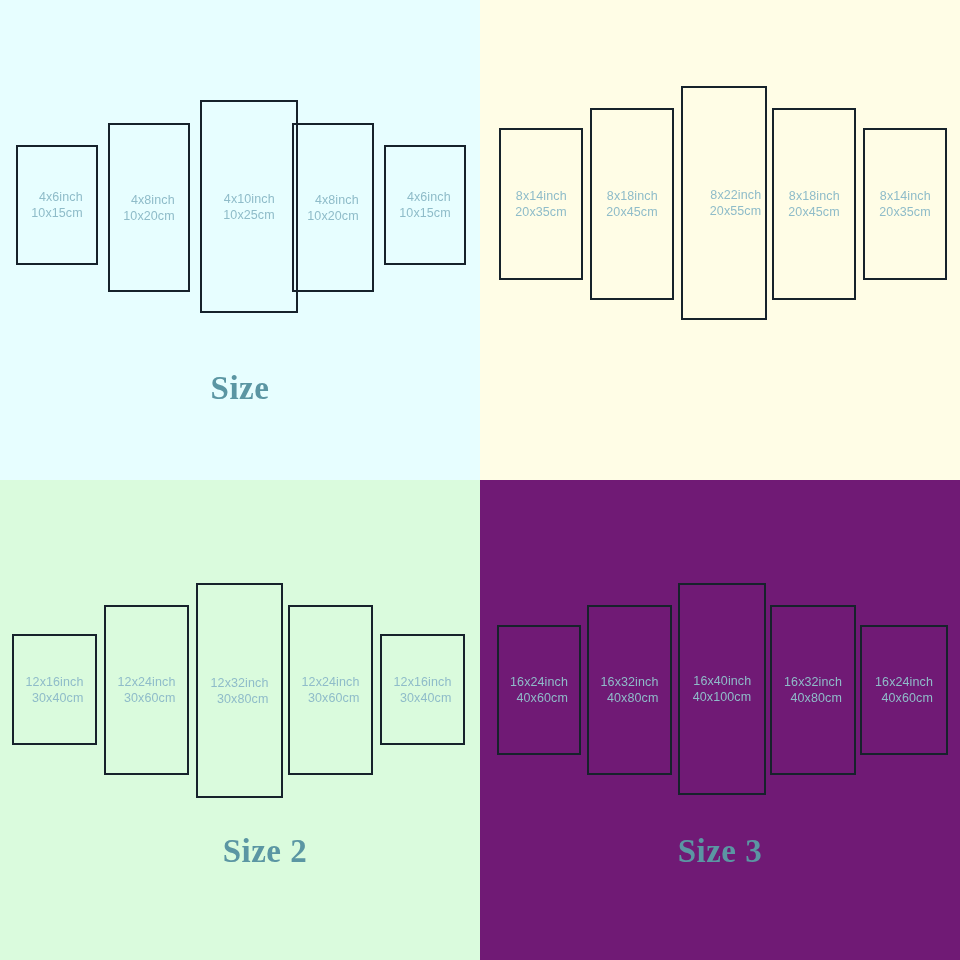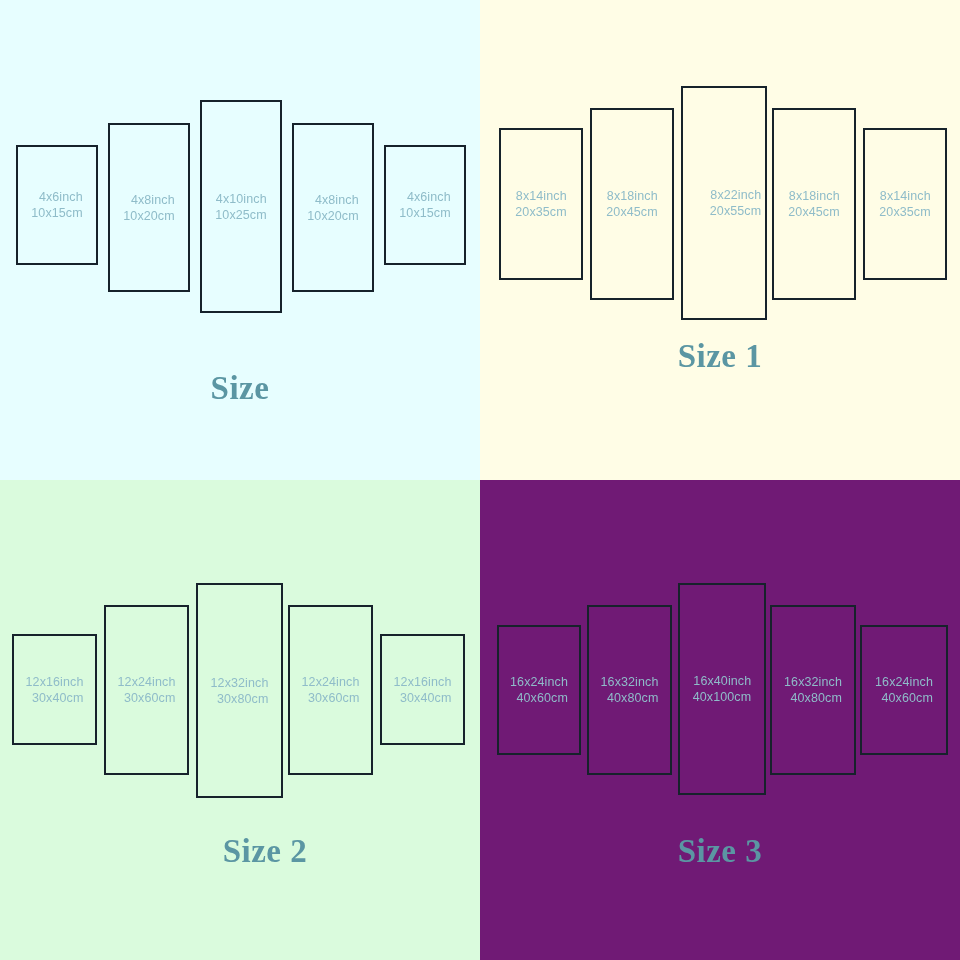--- a/index.html
+++ b/index.html
@@ -77,21 +77,21 @@
             <span class="ln">4x6inch</span>
             <span class="ln">10x15cm</span>
           </div>
         </div>
         <div class="frame" style="left: 108px; top: 123px; width: 82px; height: 169px; border-color: rgb(22, 34, 43);">
           <div class="frame-label" style="color: rgb(143, 188, 201);">
             <span class="ln">4x8inch</span>
             <span class="ln">10x20cm</span>
           </div>
         </div>
-        <div class="frame" style="left: 200px; top: 100px; width: 82px; height: 213px; border-color: rgb(22, 34, 43);">
+        <div class="frame" style="left: 200px; top: 100px; width: 98px; height: 213px; border-color: rgb(22, 34, 43);">
           <div class="frame-label" style="color: rgb(143, 188, 201);">
             <span class="ln">4x10inch</span>
             <span class="ln">10x25cm</span>
           </div>
         </div>
         <div class="frame" style="left: 292px; top: 123px; width: 82px; height: 169px; border-color: rgb(22, 34, 43);">
           <div class="frame-label" style="color: rgb(143, 188, 201);">
             <span class="ln">4x8inch</span>
             <span class="ln">10x20cm</span>
           </div>
@@ -131,21 +131,20 @@
             <span class="ln">20x45cm</span>
           </div>
         </div>
         <div class="frame" style="left: 383px; top: 128px; width: 84px; height: 152px; border-color: rgb(22, 34, 43);">
           <div class="frame-label" style="color: rgb(143, 188, 201);">
             <span class="ln">8x14inch</span>
             <span class="ln">20x35cm</span>
           </div>
         </div>
       </div>
-      <div class="quad-title" style="top: 338px; color: rgb(91, 150, 163);">Size 1</div>
     </div>
     <div class="quadrant" style="background: rgb(218, 251, 221);">
       <div class="frames">
         <div class="frame" style="left: 12px; top: 154px; width: 85px; height: 111px; border-color: rgb(22, 34, 43);">
           <div class="frame-label" style="color: rgb(143, 188, 201);">
             <span class="ln">12x16inch</span>
             <span class="ln">30x40cm</span>
           </div>
         </div>
         <div class="frame" style="left: 104px; top: 125px; width: 85px; height: 170px; border-color: rgb(22, 34, 43);">

